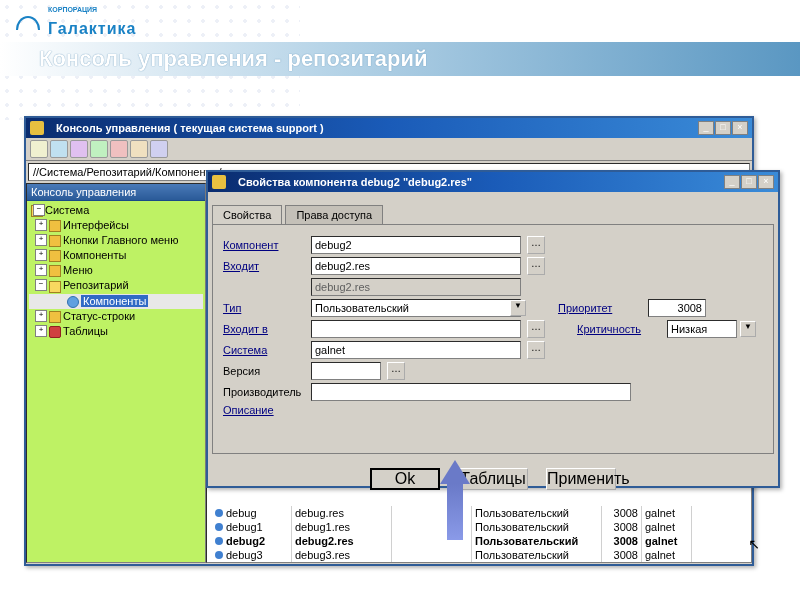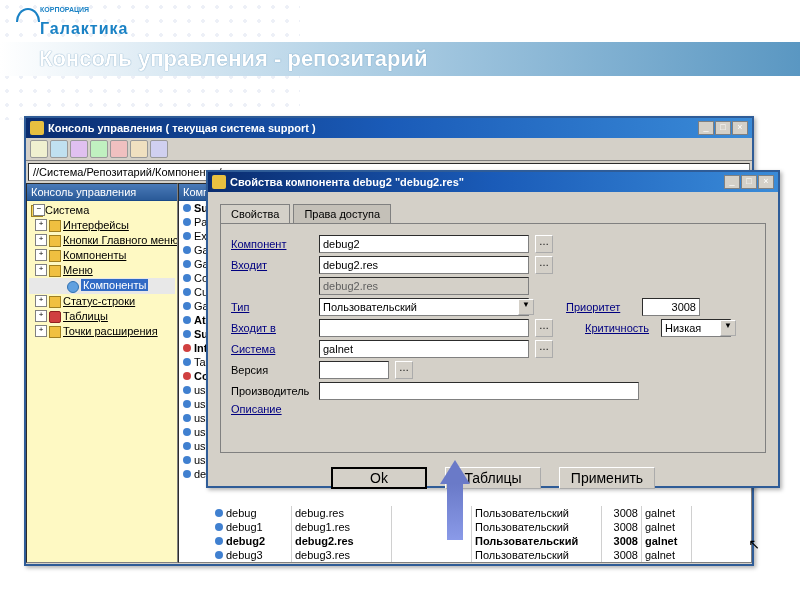--- a/index.html
+++ b/index.html
@@ -1,58 +1,58 @@
 <!DOCTYPE html>
 <html><head>
 <meta charset="utf-8">
 <style>
 * { box-sizing: border-box; margin: 0; padding: 0; font-family: Tahoma, Arial, sans-serif; font-size: 11px; }
 body { width: 800px; height: 600px; background: #fff; overflow: hidden; position: relative; }
 
 .header-area { padding: 8px 16px 4px; }
-.logo { display: flex; align-items: flex-start; gap: 0; color: #1a82c5; font-weight: bold; }
+.logo { display: flex; align-items: center; gap: 8px; color: #1a82c5; font-weight: bold; }
 .logo-arc { width: 24px; height: 14px; border: 2px solid #1a82c5; border-bottom: none; border-radius: 50% 50% 0 0 / 100% 100% 0 0; }
 .logo-text { font-size: 16px; letter-spacing: 1px; }
 .logo-sub { font-size: 7px; color: #1a82c5; position: relative; top: -6px; }
 .title-bar { background: linear-gradient(90deg, #fff 0%, #b8d5e8 40%, #5a97c2 100%); padding: 4px 0 4px 39px; }
 .title-bar h1 { color: #fff; font-size: 22px; font-weight: bold; text-shadow: 0 0 1px #3a7aa8; }
 
 .bg-pattern { position: absolute; top: 0; left: 0; width: 300px; height: 120px; opacity: 0.15; background-image: radial-gradient(circle, #89c 2px, transparent 2px); background-size: 14px 14px; z-index: -1; }
 
 .window { position: absolute; border: 2px solid #2f5c97; background: #d4d0c8; box-shadow: 2px 2px 4px rgba(0,0,0,0.3); }
 .window.main { left: 24px; top: 116px; width: 730px; height: 450px; }
 .window.dialog { left: 206px; top: 170px; width: 574px; height: 318px; z-index: 10; }
 
-.titlebar { background: linear-gradient(90deg, #0a2c6f, #1a5bb8, #3a8bd8); color: #fff; padding: 3px 4px; display: flex; align-items: center; gap: 4px; justify-content: flex-end; }
+.titlebar { background: linear-gradient(90deg, #0a2c6f, #1a5bb8, #3a8bd8); color: #fff; padding: 3px 4px; display: flex; align-items: center; gap: 12px; justify-content: flex-end; }
 .titlebar-icon { width: 14px; height: 14px; background: #e8c040; border-radius: 2px; display: inline-block; }
 .titlebar-text { flex: 1; font-weight: bold; font-size: 11px; }
 .win-btns { display: flex; gap: 1px; }
 .win-btn { width: 16px; height: 14px; background: #d4d0c8; border: 1px solid #808080; font-size: 9px; text-align: center; line-height: 10px; cursor: pointer; }
 
 .toolbar { background: #d4d0c8; padding: 2px 4px; border-bottom: 1px solid #808080; display: flex; gap: 2px; }
 .tool-icon { width: 18px; height: 18px; border: 1px solid #999; border-radius: 2px; }
 .tool-icon.i1 { background: #f0f0d0; }
 .tool-icon.i2 { background: #c0e0f0; }
 .tool-icon.i3 { background: #e0c0f0; }
 .tool-icon.i4 { background: #c0f0c0; }
 .tool-icon.i5 { background: #f0c0c0; }
 .tool-icon.i6 { background: #f0e0c0; }
 .tool-icon.i7 { background: #d0d0f0; }
 
 .addr { background: #fff; border: 1px inset #808080; margin: 2px; padding: 2px 4px; font-size: 11px; }
 
 .body-area { display: flex; height: 380px; }
-.tree-pane { width: 152px; background: #fef9c3; border: 1px inset #808080; overflow: hidden; }
+.tree-pane { width: 180px; background: #bef264; border: 1px inset #808080; overflow: hidden; }
 .list-pane { flex: 1; background: #fff; border: 1px inset #808080; overflow: hidden; }
 .pane-header { background: linear-gradient(#4a7ab8, #2a5a98); color: #fff; padding: 2px 4px; font-size: 11px; border-bottom: 1px solid #1a4a88; }
 
 .tree { padding: 2px; }
 .tree-item { padding: 1px 2px 1px 18px; position: relative; font-size: 11px; white-space: nowrap; cursor: pointer; }
 .tree-item.l1 { padding-left: 2px; }
-.tree-item.l2 { padding-left: 20px; text-decoration: underline; }
+.tree-item.l2 { padding-left: 20px; }
 .tree-item.l3 { padding-left: 38px; }
 .tree-item::before { content: ''; position: absolute; left: 4px; width: 10px; height: 10px; border: 1px solid #808080; background: #fff; font-size: 8px; text-align: center; line-height: 8px; }
 .tree-item.l2::before { left: 6px; }
 .tree-item.l3::before { left: 24px; content: none; }
 .tree-item.expand::before { content: '+'; }
 .tree-item.collapse::before { content: '−'; }
 .tree-item.leaf::before { content: none; }
 .tree-ico { display: inline-block; width: 12px; height: 12px; vertical-align: middle; margin-right: 2px; }
 .ico-folder { background: #f0c040; border: 1px solid #a08020; }
 .ico-folder-open { background: #f8d860; border: 1px solid #a08020; }
@@ -73,42 +73,42 @@
 .grid-row { display: flex; font-size: 10px; background: #fff; }
 .grid-row.selected { font-weight: bold; }
 .grid-row > div { padding: 1px 3px; border-right: 1px solid #d0d0d0; overflow: hidden; white-space: nowrap; }
 .grid-row > div:nth-child(1) { width: 80px; display: flex; align-items: center; gap: 3px; }
 .grid-row > div:nth-child(2) { width: 100px; }
 .grid-row > div:nth-child(3) { width: 80px; }
 .grid-row > div:nth-child(4) { width: 130px; }
 .grid-row > div:nth-child(5) { width: 40px; text-align: right; }
 .grid-row > div:nth-child(6) { width: 50px; }
 
-.dialog-body { padding: 8px; }
+.dialog-body { padding: 0; margin-top: 9px; }
 .tabs-strip { background: #d4d0c8; padding: 4px 4px 0; }
 .tab { display: inline-block; background: #d4d0c8; border: 1px solid #808080; border-bottom: none; padding: 3px 10px; font-size: 11px; cursor: pointer; position: relative; }
 .tab.active { background: #d4d0c8; z-index: 1; }
 .tab.inactive { background: #c4c0b8; }
 .tab-content { background: #d4d0c8; border: 1px solid #808080; margin: 0 4px 4px; padding: 8px 10px; height: 230px; }
 .form-row { display: flex; align-items: center; margin: 3px 0; gap: 6px; }
 .form-label { width: 82px; text-decoration: underline; color: #000080; font-size: 11px; }
 .form-label.plain { text-decoration: none; color: #000; }
 .form-input { border: 1px inset #808080; background: #fff; padding: 1px 3px; font-size: 11px; height: 18px; }
 .form-input.ro { background: #d4d0c8; color: #606060; }
 .form-input.w1 { width: 210px; }
 .form-input.w2 { width: 320px; }
 .form-input.w3 { width: 58px; text-align: right; }
 .form-input.w4 { width: 70px; }
 .form-btn { width: 18px; height: 18px; background: #d4d0c8; border: 1px outset #fff; font-size: 10px; text-align: center; cursor: pointer; }
 .dd-btn { width: 16px; height: 16px; background: #d4d0c8; border: 1px outset #fff; font-size: 8px; text-align: center; cursor: pointer; margin-left: -17px; position: relative; }
-.right-fields { margin-left: 26px; display: flex; align-items: center; gap: 6px; }
+.right-fields { margin-left: 26px; display: flex; align-items: center; gap: 20px; }
 .right-label { width: 70px; font-size: 11px; text-decoration: underline; color: #000080; }
 
 .dlg-buttons { display: flex; justify-content: center; gap: 18px; padding: 10px; }
-.dlg-btn { width: 96px; height: 22px; background: #d4d0c8; border: 1px outset #fff; font-size: 14px; cursor: pointer; }
+.dlg-btn { width: 70px; height: 22px; background: #d4d0c8; border: 1px outset #fff; font-size: 16px; cursor: pointer; }
 .dlg-btn.default { border: 2px solid #000; }
 
 .arrow-up { position: absolute; left: 440px; top: 460px; width: 30px; height: 80px; z-index: 20; }
 .arrow-head { width: 0; height: 0; border-left: 15px solid transparent; border-right: 15px solid transparent; border-bottom: 24px solid #6a7ac8; margin: 0 auto; }
 .arrow-body { width: 16px; height: 56px; background: linear-gradient(180deg, #6a7ac8, #8a9ae8); margin: 0 auto; }
 
 .cursor { position: absolute; right: 40px; bottom: 48px; font-size: 14px; z-index: 25; }
 </style>
 </head>
 <body>
@@ -150,24 +150,24 @@
   <div class="addr">//Система/Репозитарий/Компоненты/</div>
   <div class="body-area">
     <div class="tree-pane">
       <div class="pane-header">Консоль управления</div>
       <div class="tree" id="tree">
           <div class="tree-item l1 collapse"><span class="tree-ico ico-folder-open"></span><span>Система</span></div>
           <div class="tree-item l2 expand"><span class="tree-ico ico-folder"></span><span>Интерфейсы</span></div>
           <div class="tree-item l2 expand"><span class="tree-ico ico-folder"></span><span>Кнопки Главного меню</span></div>
           <div class="tree-item l2 expand"><span class="tree-ico ico-folder"></span><span>Компоненты</span></div>
           <div class="tree-item l2 expand"><span class="tree-ico ico-folder"></span><span>Меню</span></div>
+          <div class="tree-item l2 collapse"><span class="tree-ico ico-folder-open"></span><span>Репозитарий</span></div>
           <div class="tree-item l3 leaf selected"><span class="tree-ico ico-comp"></span><span>Компоненты</span></div>
           <div class="tree-item l2 expand"><span class="tree-ico ico-folder"></span><span>Статус-строки</span></div>
           <div class="tree-item l2 expand"><span class="tree-ico ico-db"></span><span>Таблицы</span></div>
-          <div class="tree-item l2 expand"><span class="tree-ico ico-folder"></span><span>Точки расширения</span></div>
         </div>
     </div>
     <div class="list-pane">
       <div class="pane-header">Компонент</div>
       <div class="list" id="list">
           <div class="list-row bold">
             <span class="list-bullet blue"></span>
             <span>SupInfo</span>
           </div>
           <div class="list-row">

